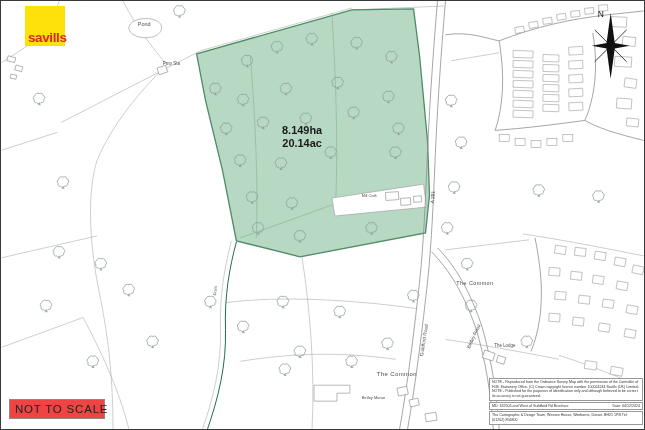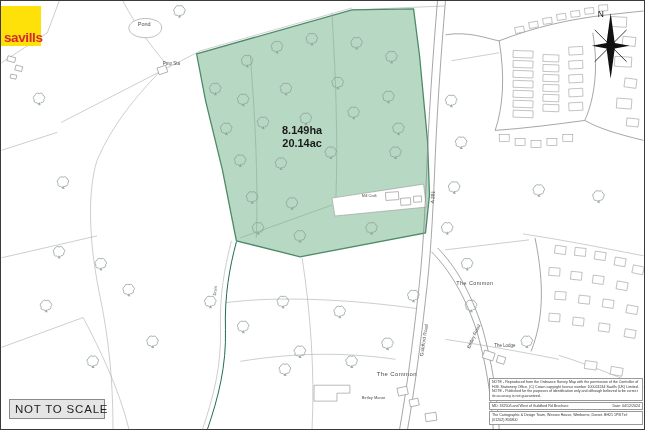--- a/index.html
+++ b/index.html
@@ -1,22 +1,22 @@
 <!DOCTYPE html>
 <html><head>
 <meta charset="utf-8">
 <style>
   html,body{margin:0;padding:0;background:#fff;font-family:"Liberation Sans",sans-serif;}
   #frame{position:relative;width:645px;height:430px;background:#ffffff;border:1px solid #3a3a3a;box-sizing:border-box;overflow:hidden;}
   #map-svg{position:absolute;left:0;top:0;width:643px;height:428px;}
   
-  #logo{position:absolute;left:0;top:5px;width:40px;height:40px;background:#ffe10a;}
+  #logo{position:absolute;left:24px;top:5px;width:40px;height:40px;background:#ffe10a;}
   #logo span{position:absolute;left:3px;bottom:1px;font-size:13.5px;font-weight:bold;letter-spacing:-0.4px;color:#d7282f;}
   
-  #scalebox{position:absolute;left:8px;top:398px;width:96px;height:20px;background:#e5e5e5;border:1px solid #8a8a8a;
+  #scalebox{position:absolute;left:8px;top:398px;width:96px;height:20px;background:#ef4444;border:1px solid #8a8a8a;
             font-size:11.5px;letter-spacing:0.8px;color:#222;line-height:19px;padding-left:5px;box-sizing:border-box;white-space:nowrap;}
   
   #notes{position:absolute;left:488px;top:377px;width:154px;display:flex;flex-direction:column;gap:1px;}
   #notes .nbox{background:#fff;border:0.5px solid #999;padding:1px 2px;font-size:3.6px;line-height:1.3;color:#333;}
   #notes .refrow{display:flex;justify-content:space-between;gap:3px;}
   .svg-label{fill:#4c4c4c;}
 </style>
 </head>
 <body>
 

